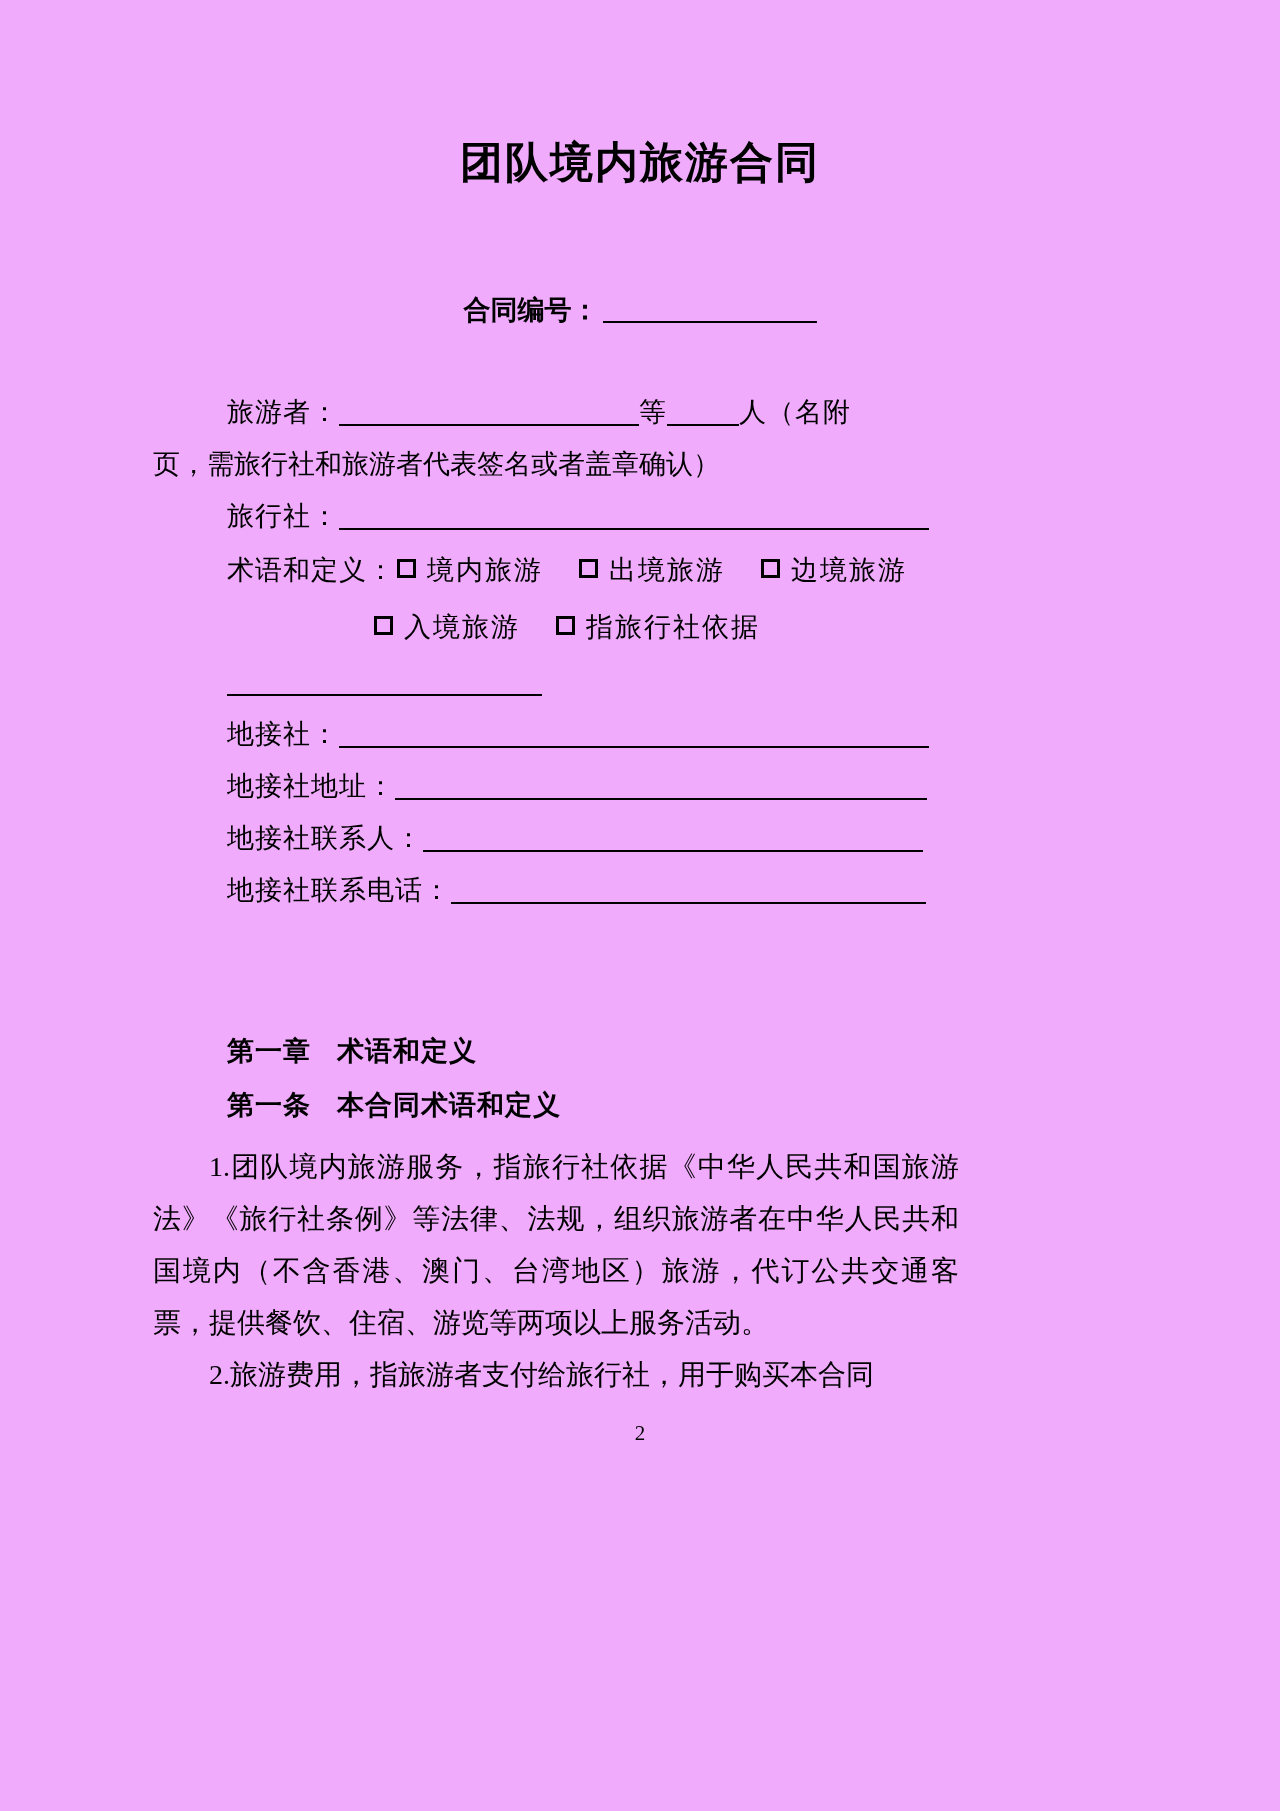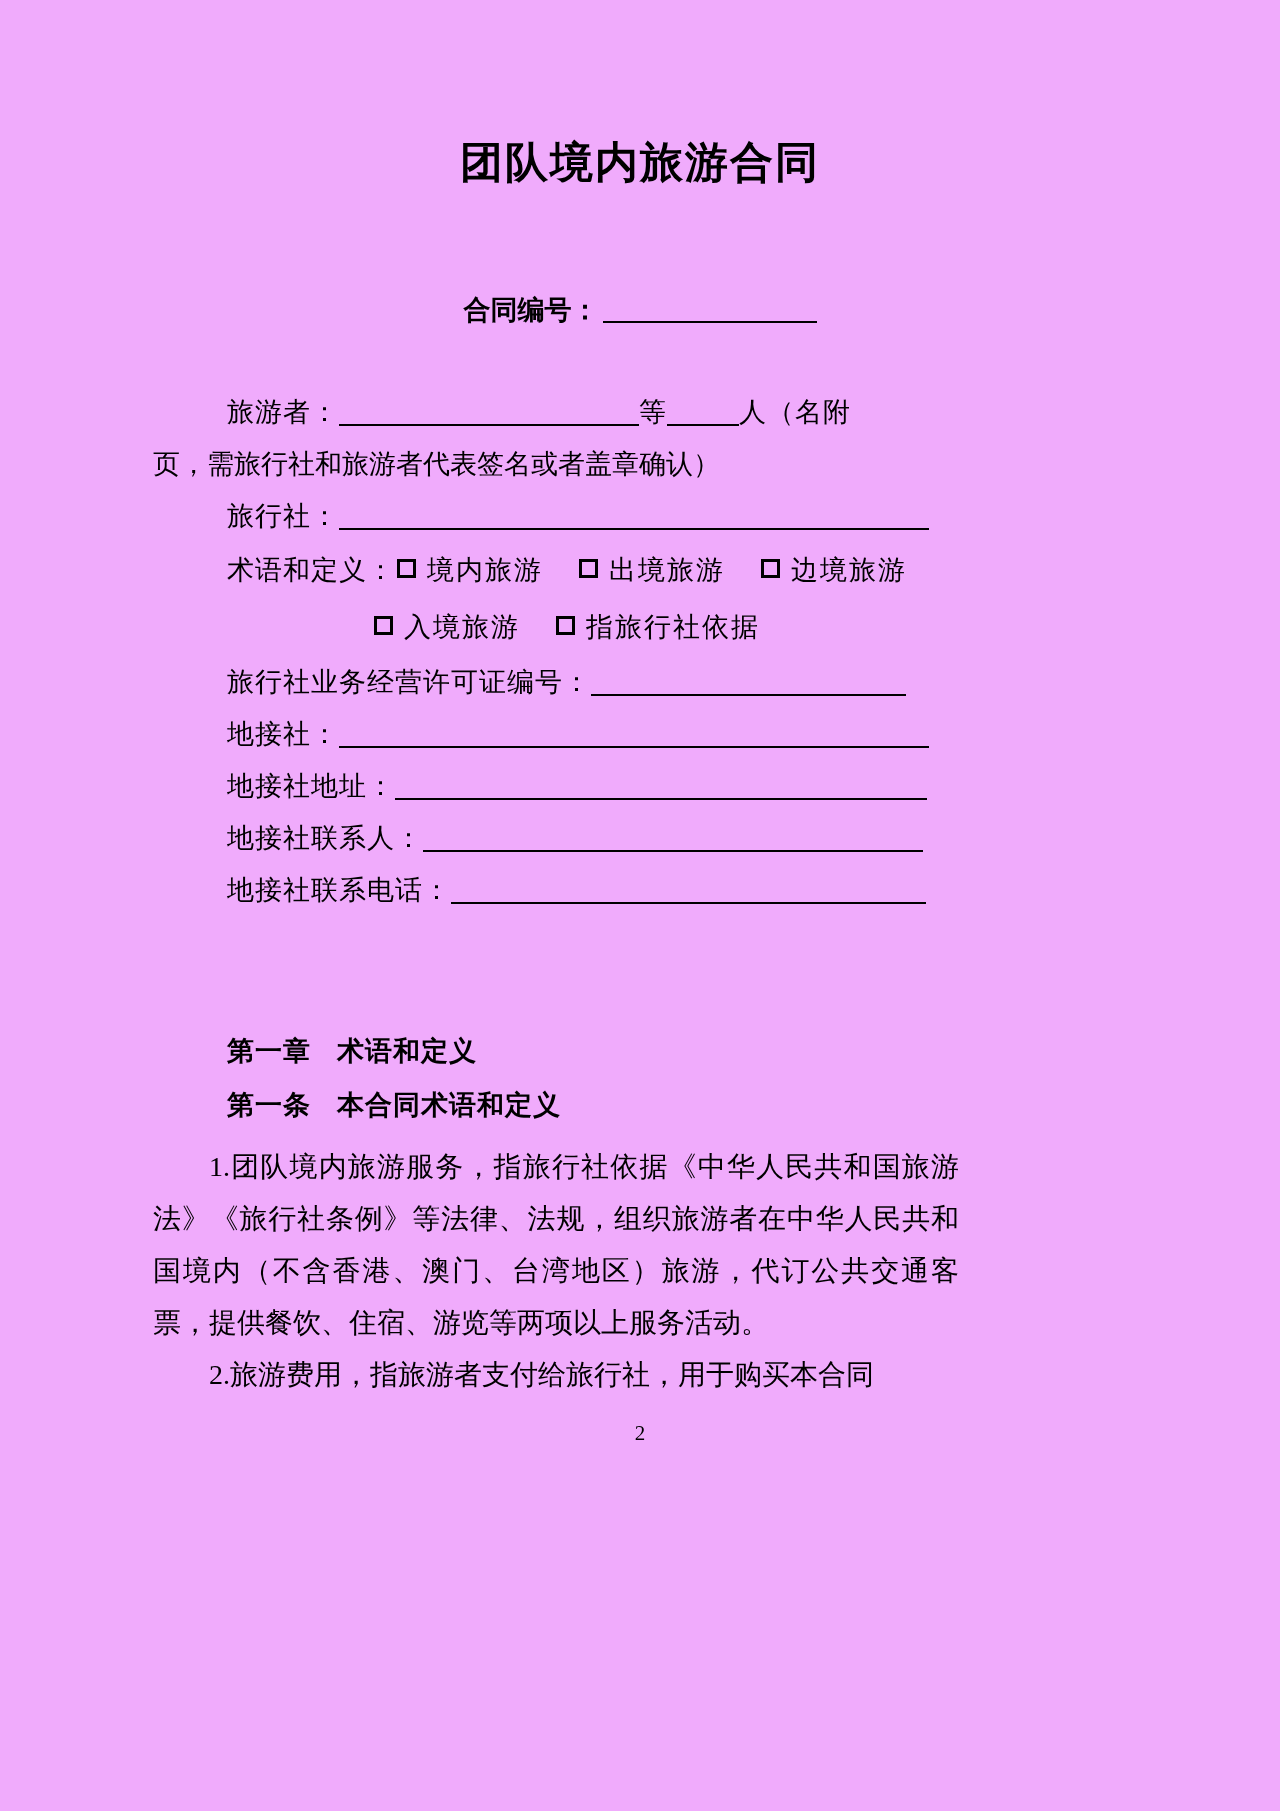--- a/index.html
+++ b/index.html
@@ -183,21 +183,21 @@
 
     <div class="cb-row r1">
       <span class="lbl">术语和定义：</span><span class="cbox"></span><span class="cb-label">境内旅游</span><span class="cb-gap"></span><span class="cbox"></span><span class="cb-label">出境旅游</span><span class="cb-gap"></span><span class="cbox"></span><span class="cb-label">边境旅游</span>
     </div>
 
     <div class="cb-row r2">
       <span class="cbox"></span><span class="cb-label">入境旅游</span><span class="cb-gap"></span><span class="cbox"></span><span class="cb-label">指旅行社依据</span>
     </div>
 
     <div class="form-line indent">
-      <span class="lbl">旅行社业务经营许可证编号：</span><span class="rule w-license"></span>
+      <span class="rule w-license"></span>
     </div>
 
 
     <div class="form-line indent">
       <span class="lbl">地接社：</span><span class="rule w-local"></span>
     </div>
 
     <div class="form-line indent">
       <span class="lbl">地接社地址：</span><span class="rule w-addr"></span>
     </div>

